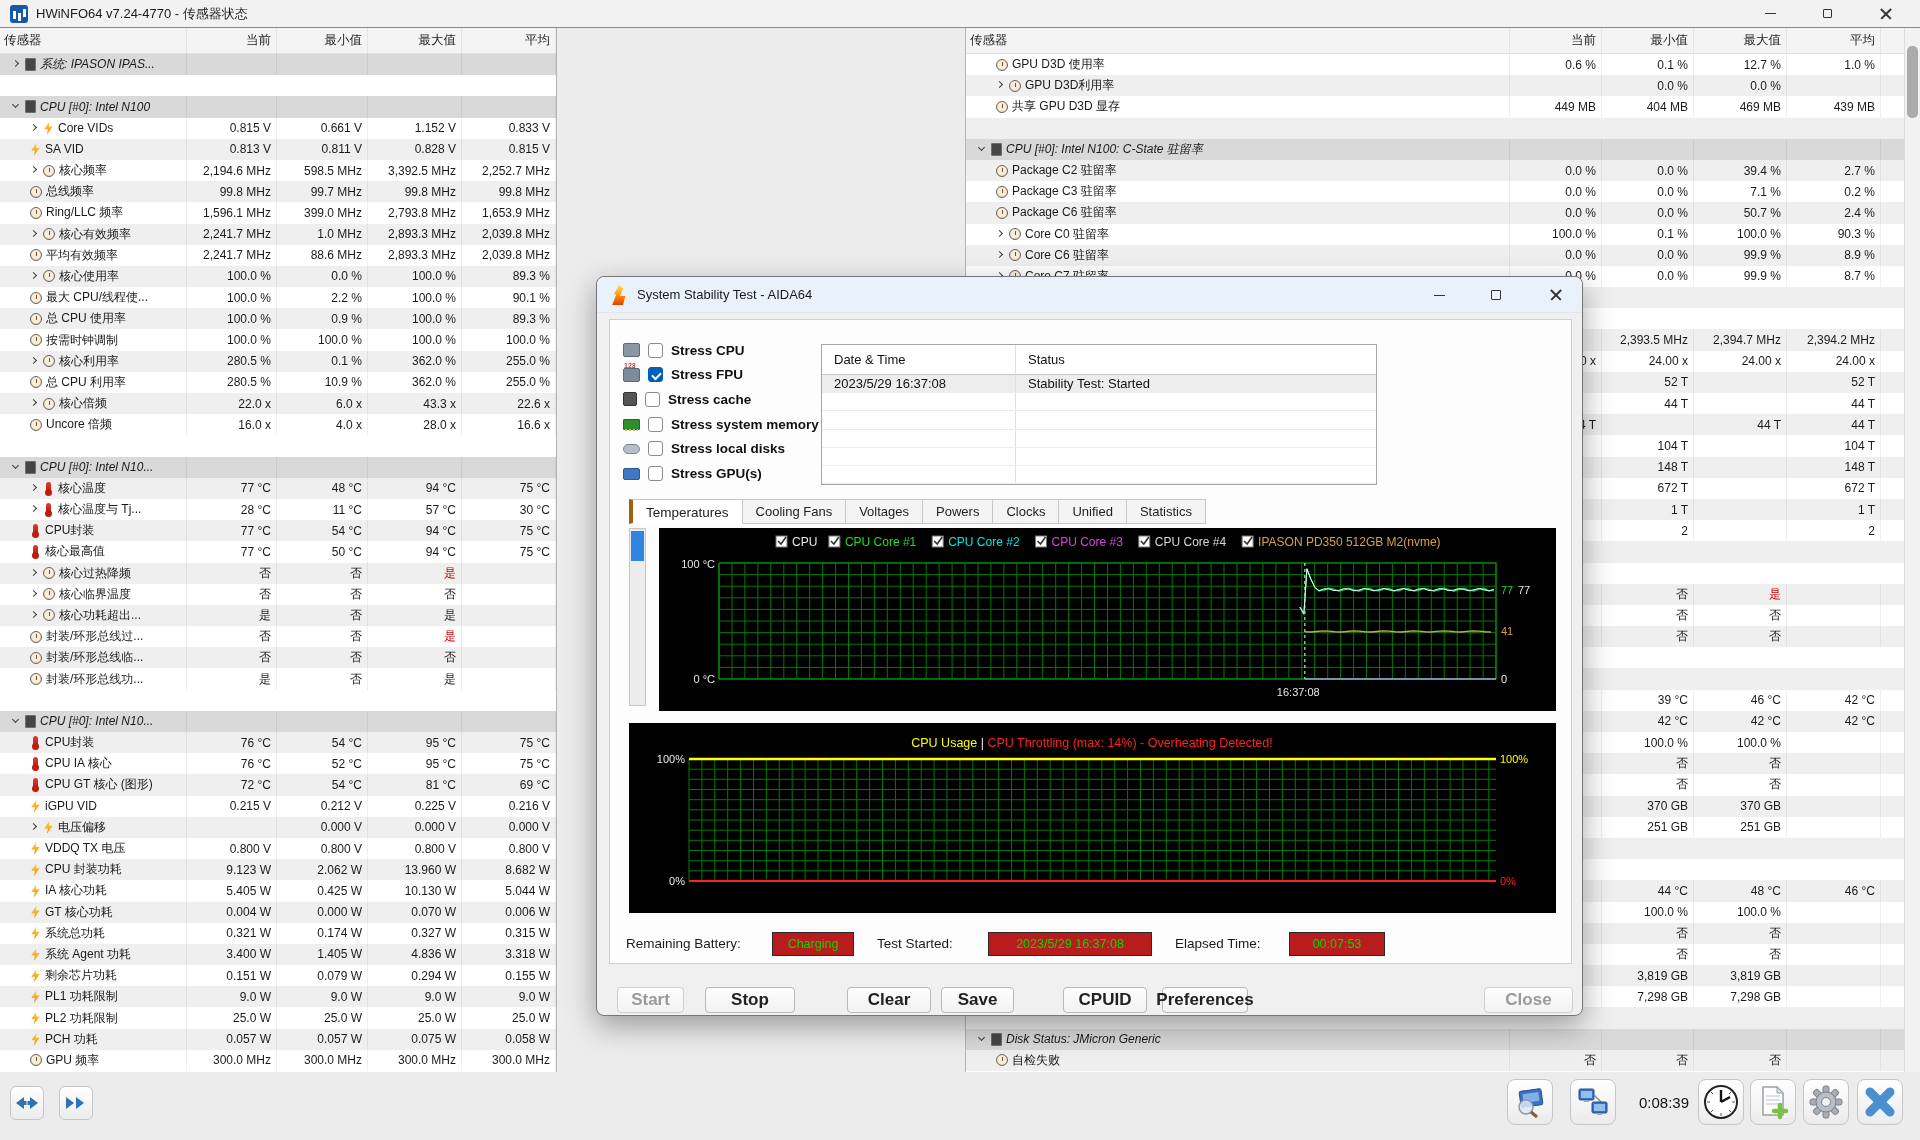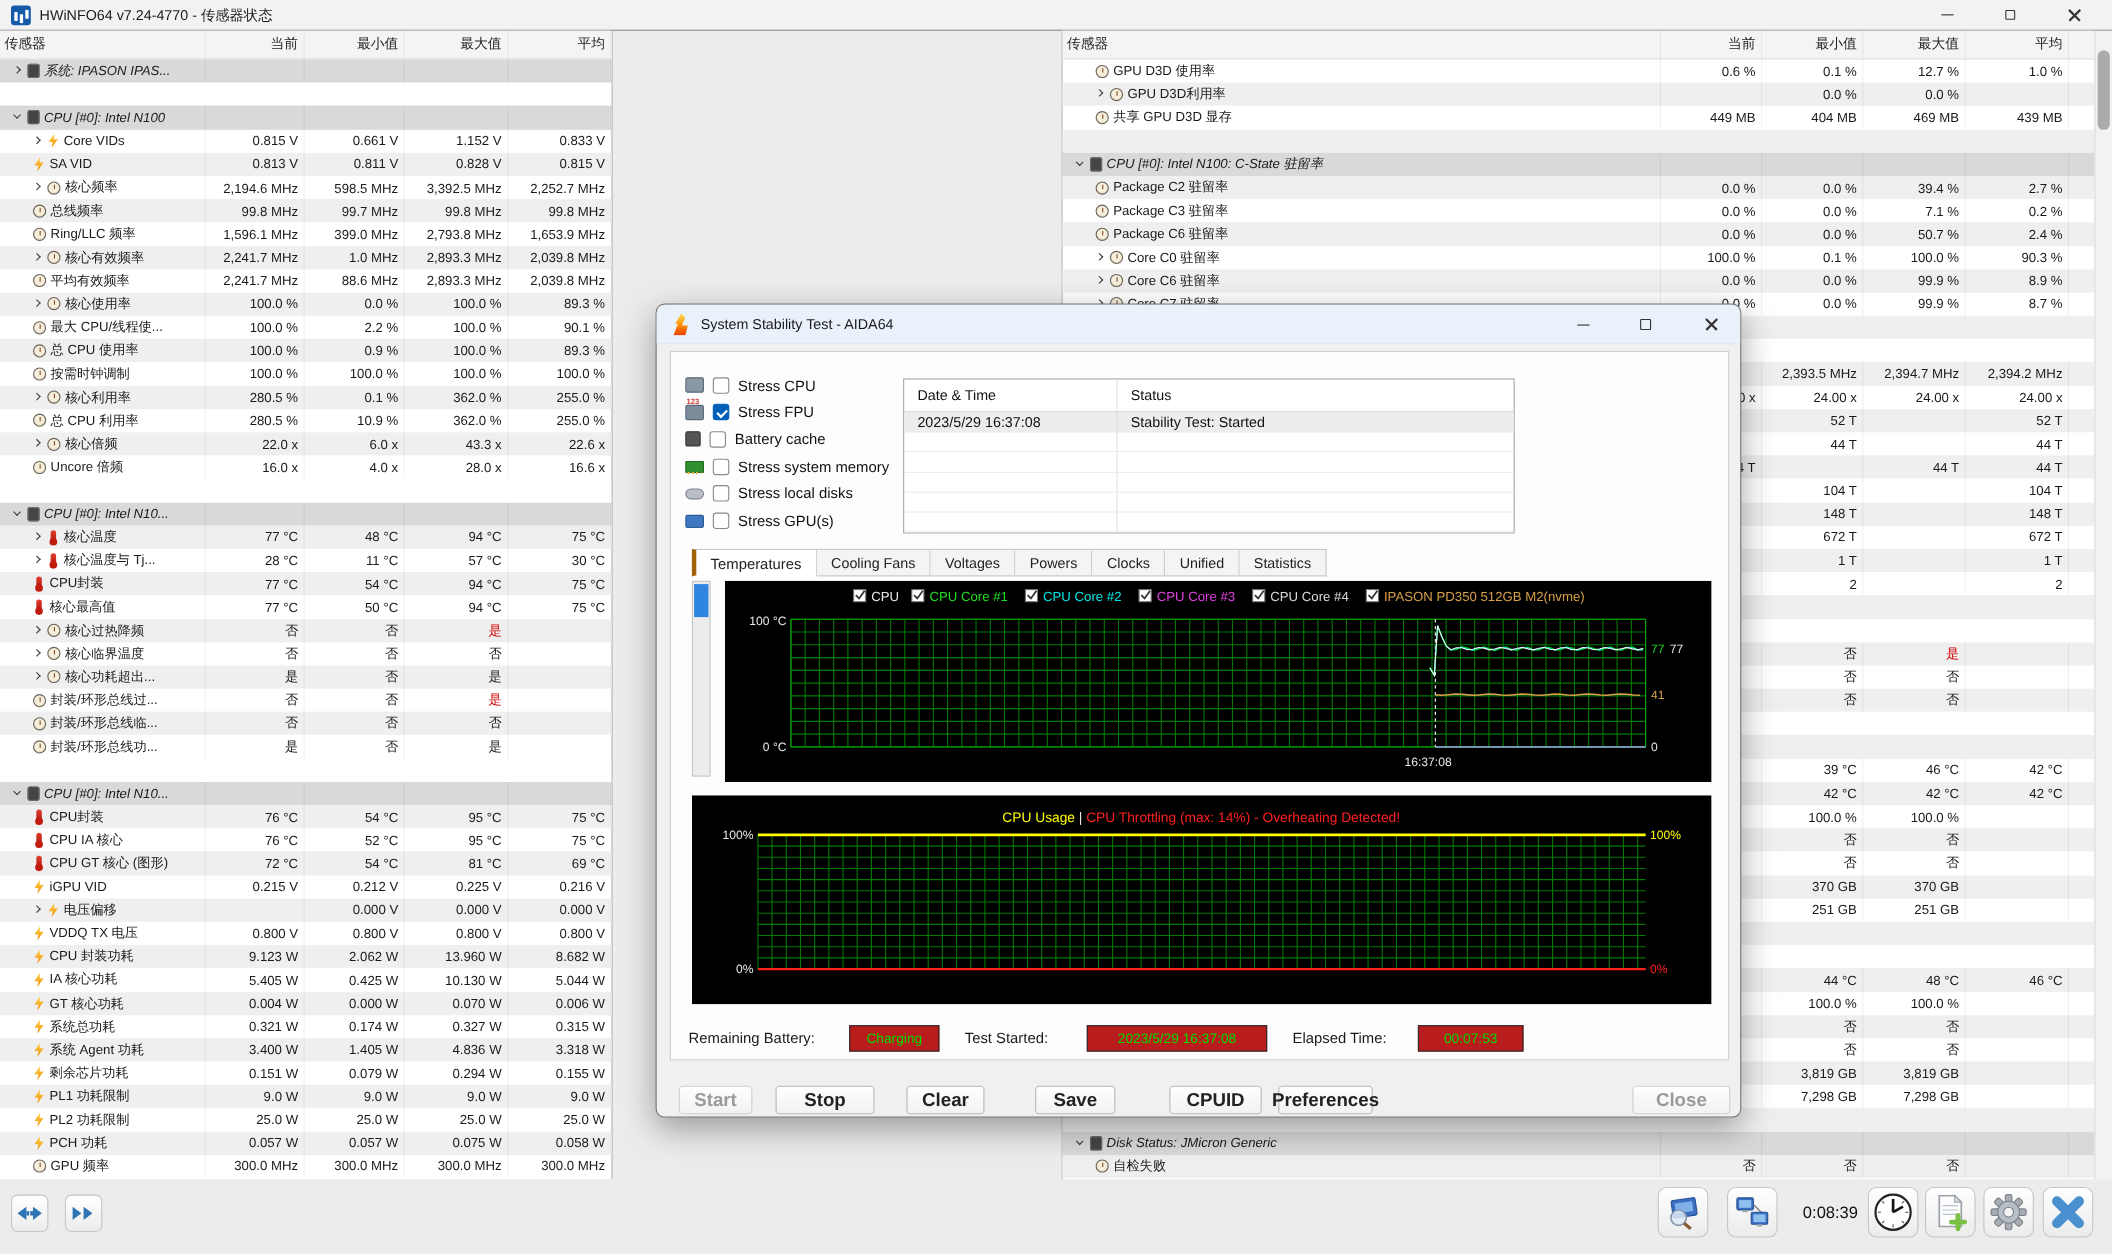--- a/index.html
+++ b/index.html
@@ -56,21 +56,21 @@
   #dialog { position:absolute; left:596px; top:276px; width:987px; height:740px; background:#f0f0f0; border:1px solid #767676; border-radius:8px; box-shadow:0 10px 30px rgba(0,0,0,0.35); z-index:10; }
   #dlg-titlebar { position:absolute; left:0; top:0; width:100%; height:36px; background:#e9f1fa; border-radius:8px 8px 0 0; border-bottom:1px solid #dfe6ee; }
   #flame-icon { position:absolute; left:14px; top:8px; width:15px; height:20px; background:linear-gradient(180deg,#ffd24a 10%,#ff8a00 55%,#e53c00); clip-path:polygon(55% 0,20% 45%,35% 48%,8% 100%,80% 100%,95% 55%,60% 55%,80% 18%); }
   #dlg-title { position:absolute; left:40px; top:0; line-height:36px; font-size:13px; color:#1a1a1a; }
   .dlgbtn { position:absolute; top:4px; width:46px; height:28px; display:flex; align-items:center; justify-content:center; }
   #dlg-min{left:819px}#dlg-max{left:876px}#dlg-close{left:936px}
   .glyph-max { width:10px; height:10px; border:1.3px solid #333; border-radius:1px; }
   #dlg-body-panel { position:absolute; left:12px; top:42px; width:963px; height:645px; background:#fdfdfd; border:1px solid #cfcfcf; }
 
   
-  .stress-item { position:absolute; left:26px; height:20px; display:flex; align-items:center; gap:8px; font-size:13.5px; color:#111; }
+  .stress-item { position:absolute; left:26px; height:20px; display:flex; align-items:center; gap:8px; font-size:13.5px; color:#111;font-weight:bold; }
   .cb { width:15px; height:15px; border:1px solid #8a8a8a; border-radius:3px; background:#fff; position:relative; flex:none; }
   .cb.on { background:#005fb8; border-color:#005fb8; }
   .cb.on::after { content:""; position:absolute; left:3px; top:3.5px; width:7px; height:4px; border-left:2px solid #fff; border-bottom:2px solid #fff; transform:rotate(-45deg); }
   .sicon { width:17px; height:14px; flex:none; position:relative; }
   .si-cpu { background:#8a97a5; border:1px solid #5a6a78; border-radius:2px; }
   .si-fpu { background:#7d8b9a; border:1px solid #5a6a78; border-radius:2px; }
   .si-fpu::after { content:"123"; position:absolute; left:0px; top:-7px; font-size:7px; color:#c33; font-weight:bold; }
   .si-cache { background:#555; border:1px solid #333; border-radius:2px; width:14px; }
   .si-mem { background:#2f8f2f; border:1px solid #1d6a1d; border-radius:1px; height:11px; }
   .si-mem::after { content:""; position:absolute; left:1px; bottom:-2px; width:13px; height:2px; background:repeating-linear-gradient(90deg,#d8b84a 0 2px,transparent 2px 4px); }
@@ -1017,21 +1017,21 @@
           <span>Stress CPU</span>
         </div>
         <div class="stress-item" style="top: 87.7px;">
           <span class="sicon si-fpu"></span>
           <span class="cb on"></span>
           <span>Stress FPU</span>
         </div>
         <div class="stress-item" style="top: 112.4px;">
           <span class="sicon si-cache"></span>
           <span class="cb"></span>
-          <span>Battery cache</span>
+          <span>Stress cache</span>
         </div>
         <div class="stress-item" style="top: 137.1px;">
           <span class="sicon si-mem"></span>
           <span class="cb"></span>
           <span>Stress system memory</span>
         </div>
         <div class="stress-item" style="top: 161.8px;">
           <span class="sicon si-disk"></span>
           <span class="cb"></span>
           <span>Stress local disks</span>
@@ -1283,21 +1283,21 @@
     <div class="info-label" style="left:29px">Remaining Battery:</div>
     <div class="led" style="left:175px; width:82px">Charging</div>
     <div class="info-label" style="left:280px">Test Started:</div>
     <div class="led" style="left:391px; width:164px">2023/5/29 16:37:08</div>
     <div class="info-label" style="left:578px">Elapsed Time:</div>
     <div class="led" style="left:692px; width:96px">00:07:53</div>
 
     <div id="dlg-buttons">
         <div class="dbtn disabled" style="left: 20px; width: 67px;">Start</div>
         <div class="dbtn" style="left: 108px; width: 90px;">Stop</div>
-        <div class="dbtn" style="left: 227px; width: 71px;">Clear</div>
+        <div class="dbtn" style="left: 250px; width: 84px;">Clear</div>
         <div class="dbtn" style="left: 344px; width: 73px;">Save</div>
         <div class="dbtn" style="left: 466px; width: 84px;">CPUID</div>
         <div class="dbtn" style="left: 565px; width: 86px;">Preferences</div>
         <div class="dbtn disabled" style="left: 887px; width: 89px;">Close</div>
       </div>
   </div>
 
   <div class="tb-small" style="left:10px">
     <svg width="26" height="16">
       <polygon points="10,2 2,8 10,14" fill="#2e74b5"></polygon>

